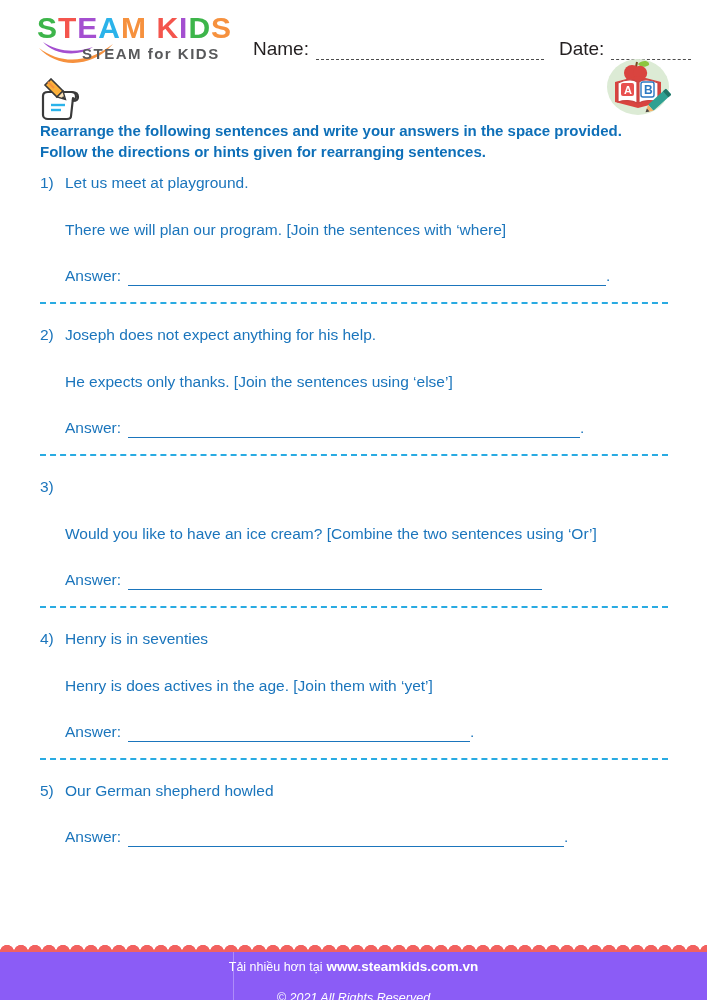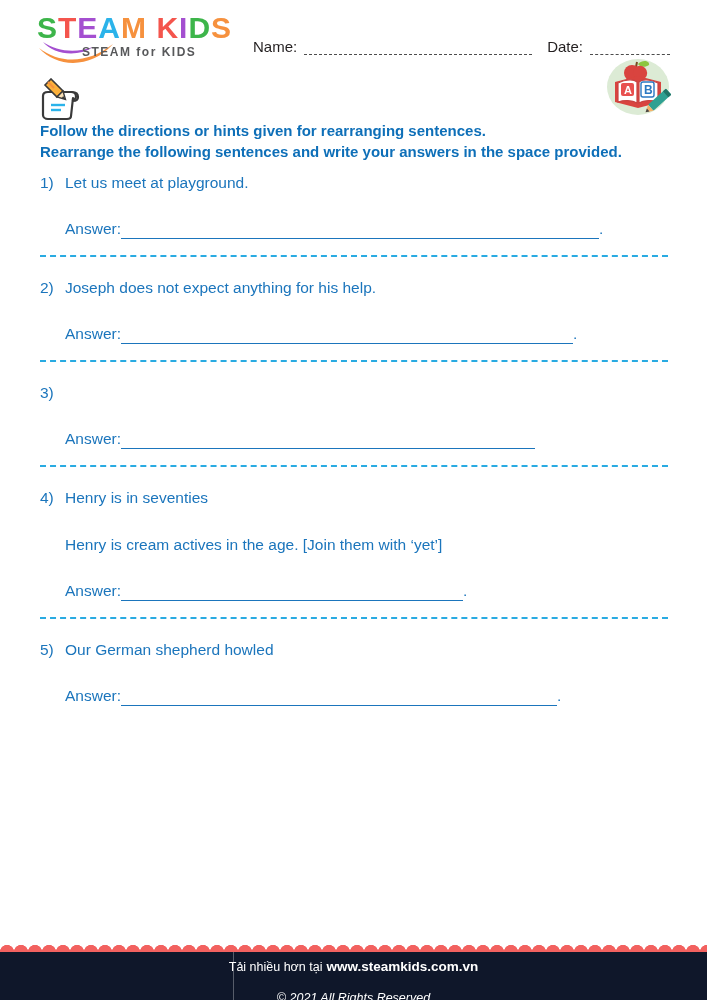--- a/index.html
+++ b/index.html
@@ -5,24 +5,24 @@
   html,body{margin:0;padding:0;}
   body{
     width:707px;height:1000px;position:relative;overflow:hidden;
     background:#ffffff;font-family:"Liberation Sans", sans-serif;
   }
   
   .logo{position:absolute;left:37px;top:13px;width:210px;}
   .logo-word{font-size:30px;font-weight:800;letter-spacing:1px;line-height:30px;}
   .logo-word span{white-space:pre;}
   .logo-swoosh{position:absolute;left:0px;top:27px;}
-  .logo-tagline{position:absolute;left:45px;top:32px;font-size:12px;font-weight:700;
+  .logo-tagline{position:absolute;left:45px;top:32px;font-size:15px;font-weight:700;
     color:#58595B;letter-spacing:1.5px;white-space:nowrap;}
   .namedate{position:absolute;left:253px;top:38px;display:flex;align-items:flex-end;
-    font-size:15px;color:#231F20;white-space:nowrap;}
+    font-size:19px;color:#231F20;white-space:nowrap;}
   .blank-dashed{display:inline-block;border-bottom:1.7px dashed #4D4D4D;height:13px;}
   .name-line{width:228px;margin-left:7px;}
   .date-line{width:80px;margin-left:7px;}
   .date-label{margin-left:15px;}
   .ab-icon{position:absolute;left:605px;top:56px;}
   
   .title-row{position:absolute;left:38px;top:78px;display:flex;align-items:center;}
   .title-icon{margin-right:8px;}
   .page-title{font-size:26px;font-weight:800;color:#EE1C25;letter-spacing:1px;}
   
@@ -30,26 +30,26 @@
     color:#0E6FB8;font-weight:700;font-size:15px;line-height:21px;}
   .instructions div{white-space:nowrap;}
   
   .main{position:absolute;left:40px;top:172px;width:628px;}
   .qrow{display:flex;color:#1B75BC;font-size:15.5px;line-height:21px;
     margin-bottom:26px;white-space:nowrap;}
   .qnum{width:25px;flex:none;}
   .indent{margin-left:25px;}
   .answer-row{display:flex;align-items:flex-end;margin-left:25px;
     color:#1B75BC;font-size:15.5px;line-height:20px;}
-  .alabel{}
+  .alabel{margin-right:7px;}
   .aline{display:inline-block;border-bottom:1.7px solid #1B75BC;height:16px;}
   .aw1{width:478px}.aw2{width:452px}.aw3{width:414px}.aw4{width:342px}.aw5{width:436px}
   .separator{border:none;border-top:2px dashed #29ABE2;margin:16px 0 20px 0;height:0;}
   
-  .footer{position:absolute;left:0;bottom:0;width:707px;height:48px;background:#0f172a;
+  .footer{position:absolute;left:0;bottom:0;width:707px;height:48px;background:#8b5cf6;
     text-align:center;color:#ffffff;}
   .scallops{position:absolute;left:0;bottom:48px;width:707px;height:8px;
     background-image:radial-gradient(circle at 7px 8px, #F2615F 6.8px, rgba(0,0,0,0) 7.4px);
     background-size:14px 8px;background-repeat:repeat-x;}
   .footer-line1{padding-top:7px;font-size:12.5px;}
   .footer-line1 .bold{font-weight:700;font-size:13.5px;margin-left:4px;}
   .footer-line2{font-size:12.5px;font-style:italic;margin-top:17px;}
   .footer-divider{position:absolute;left:233px;top:0;bottom:0;width:1px;
     background:rgba(255,255,255,0.3);}
 </style>
@@ -107,71 +107,80 @@
     <line x1="13" y1="32" x2="23" y2="32" stroke="#2BB3EA" stroke-width="2.4"></line>
 
     <polygon points="7,7 13,1 25,13 19,19" fill="#FBB03B" stroke="#3A3A3A" stroke-width="1.6"></polygon>
     <line x1="10" y1="4" x2="16" y2="10" stroke="#F6913E" stroke-width="2"></line>
     <polygon points="19,19 25,13 27.5,21.5" fill="#F9E0B5" stroke="#3A3A3A" stroke-width="1.4"></polygon>
     <polygon points="25.2,18 27.5,21.5 23.5,20.5" fill="#3A3A3A"></polygon>
   </svg>
 </div>
 
 <div class="instructions">
+  <div>Rearrange the following sentences and write your answers in the space provided.</div>
   <div>Follow the directions or hints given for rearranging sentences.</div>
-  <div>Rearrange the following sentences and write your answers in the space provided.</div>
 </div>
 
 <div class="main">
 
   <section>
     <div class="qrow">
       <span class="qnum">1)</span>
       <span>Let us meet at playground.</span>
     </div>
+    <div class="qrow indent">
+      <span>There we will plan our program. [Join the sentences with ‘where]</span>
+    </div>
     <div class="answer-row">
       <span class="alabel">Answer:</span>
       <span class="aline aw1"></span>
       <span>.</span>
     </div>
   </section>
   <div class="separator"></div>
 
   <section>
     <div class="qrow">
       <span class="qnum">2)</span>
       <span>Joseph does not expect anything for his help.</span>
     </div>
+    <div class="qrow indent">
+      <span>He expects only thanks. [Join the sentences using ‘else’]</span>
+    </div>
     <div class="answer-row">
       <span class="alabel">Answer:</span>
       <span class="aline aw2"></span>
       <span>.</span>
     </div>
   </section>
   <div class="separator"></div>
 
   <section>
     <div class="qrow">
       <span class="qnum">3)</span>
+    </div>
+    <div class="qrow indent">
+      <span>Would you like to have an ice cream? [Combine the two sentences using ‘Or’]</span>
     </div>
     <div class="answer-row">
       <span class="alabel">Answer:</span>
       <span class="aline aw3"></span>
       <span></span>
     </div>
   </section>
   <div class="separator"></div>
 
   <section>
     <div class="qrow">
       <span class="qnum">4)</span>
       <span>Henry is in seventies</span>
     </div>
     <div class="qrow indent">
-      <span>Henry is cream actives in the age. [Join them with ‘yet’]</span>
+      <span>Henry is does actives in the age. [Join them with ‘yet’]</span>
     </div>
     <div class="answer-row">
       <span class="alabel">Answer:</span>
       <span class="aline aw4"></span>
       <span>.</span>
     </div>
   </section>
   <div class="separator"></div>
 
   <section>

